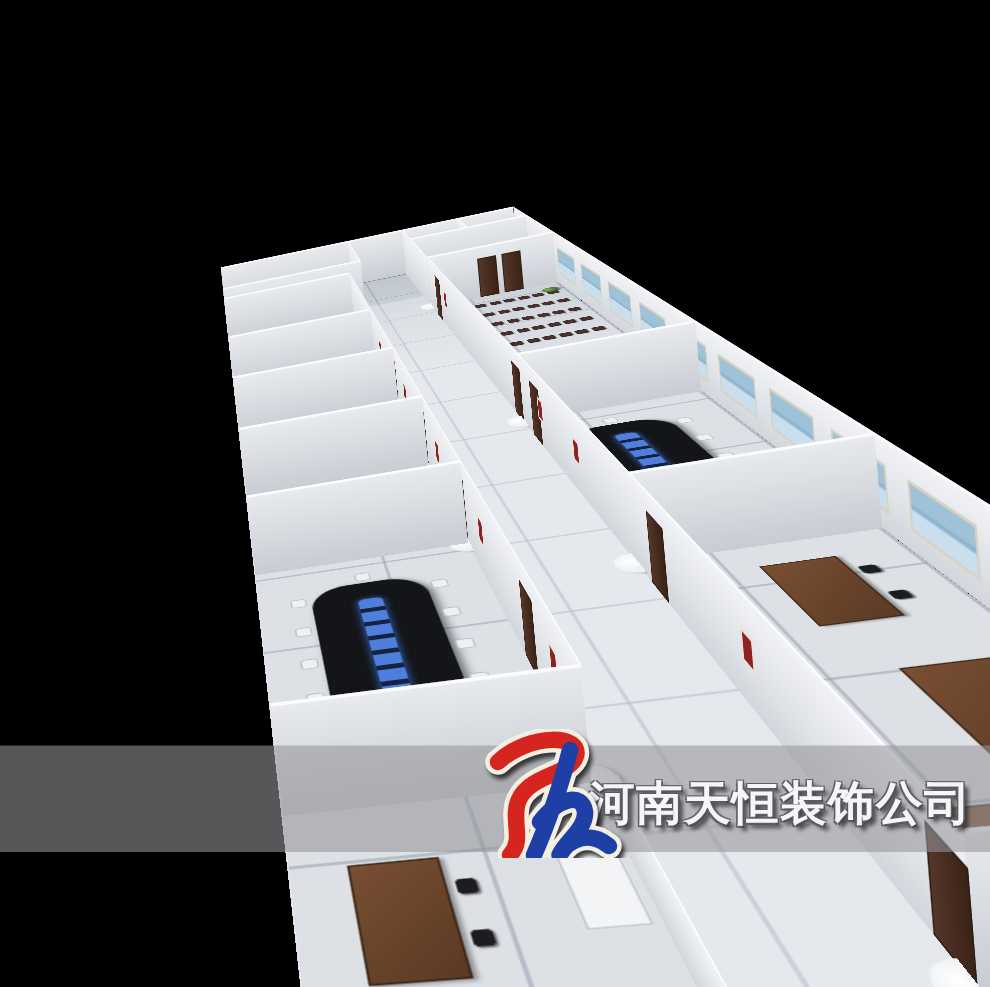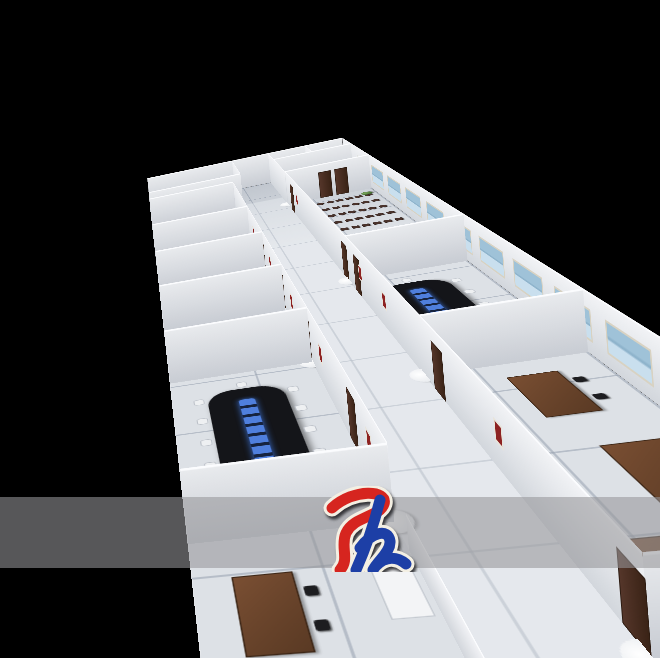--- a/index.html
+++ b/index.html
@@ -280,13 +280,14 @@
     <svg width="112" height="86" viewBox="0 0 112 86">
       <g style="filter:drop-shadow(2.5px 3px 1.5px rgba(30,30,34,.85))" fill="none" stroke-linecap="round" stroke-linejoin="round">
         <path d="M14,22 C36,2 70,4 66,18 C62,31 36,30 28,47 C22,60 32,74 22,84" stroke="#f3efe3" stroke-width="17"></path>
         <path d="M62,14 C56,38 46,66 38,84 M42,62 C54,46 70,42 72,55 C73,66 60,74 55,84 C62,72 76,68 88,78" stroke="#f3efe3" stroke-width="17"></path>
         <path d="M14,22 C36,2 70,4 66,18 C62,31 36,30 28,47 C22,60 32,74 22,84" stroke="#d6251f" stroke-width="11"></path>
         <path d="M62,14 C56,38 46,66 38,84 M42,62 C54,46 70,42 72,55 C73,66 60,74 55,84 C62,72 76,68 88,78" stroke="#1d3fa6" stroke-width="11"></path>
       </g>
     </svg>
   </div>
 
+  <div class="company">河南天恒装饰公司</div>
 </div>
 
 </body></html>

